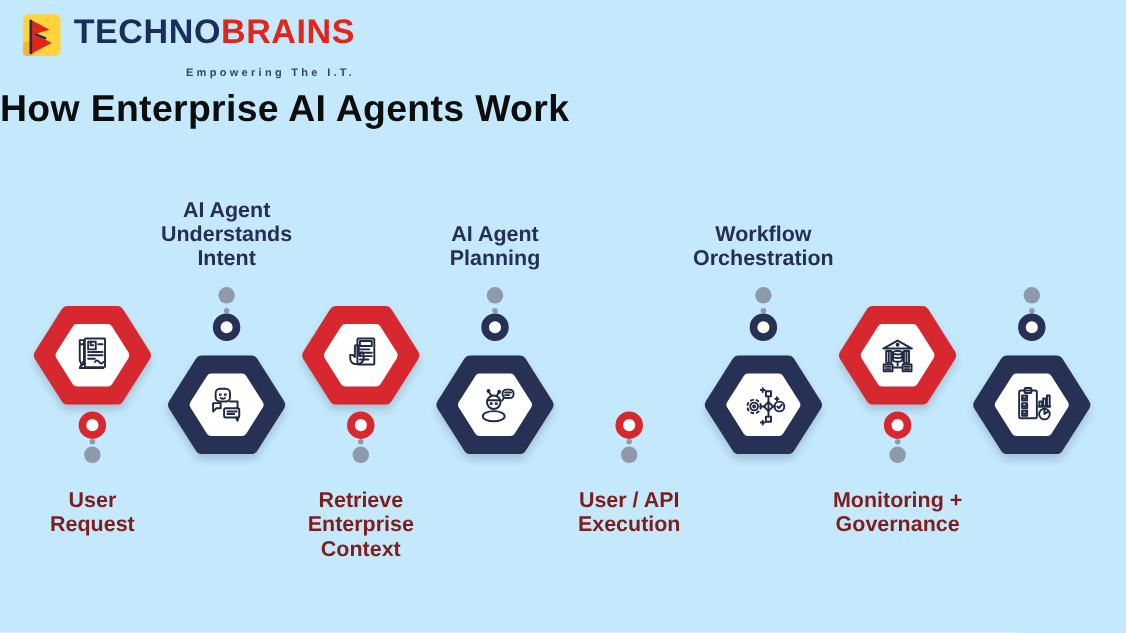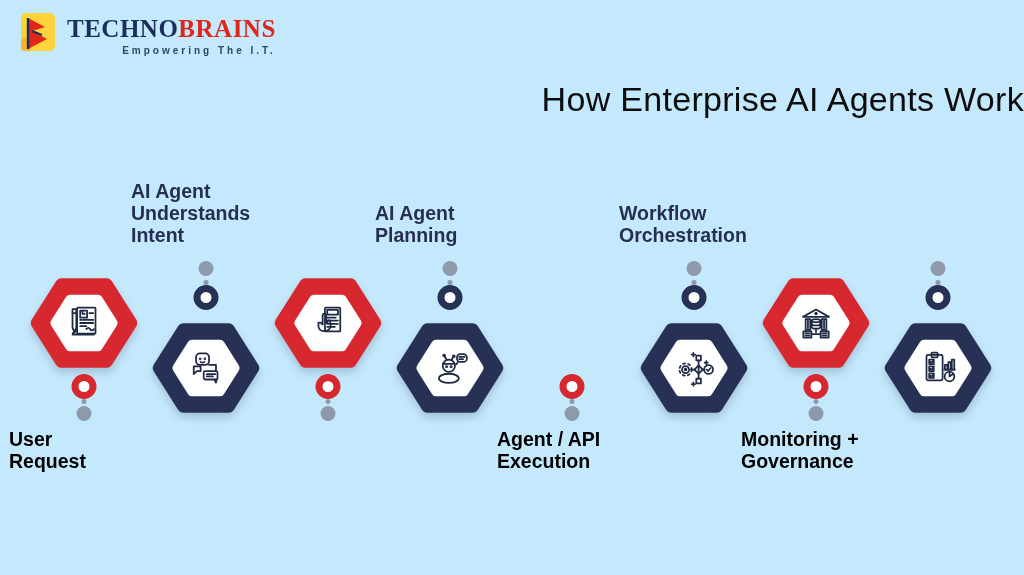--- a/index.html
+++ b/index.html
@@ -3,28 +3,28 @@
 <meta charset="utf-8">
 <style>
   html,body{margin:0;padding:0;}
   body{font-family:"Liberation Sans","DejaVu Sans",sans-serif;}
   #canvas{position:relative;width:1024px;height:575px;background:#C5E9FC;overflow:hidden;}
 
   
   .logo{position:absolute;left:18px;top:10px;display:flex;align-items:flex-start;gap:9px;}
   .logo-mark{width:40px;height:46px;}
   .logo-textwrap{display:flex;flex-direction:column;align-items:flex-end;padding-top:6px;}
-  .wordmark{font-size:25px;font-weight:800;letter-spacing:.5px;line-height:25px;white-space:nowrap;font-family:Liberation Serif, serif;}
+  .wordmark{font-size:31px;font-weight:800;letter-spacing:.5px;line-height:25px;white-space:nowrap;}
   .wordmark .navy-part{color:#1B2D5B;}
   .wordmark .red-part{color:#E1251B;}
-  .tagline{font-size:10px;font-weight:700;letter-spacing:3px;color:#31456B;margin-top:4px;white-space:nowrap;}
+  .tagline{font-size:10px;font-weight:700;letter-spacing:3px;color:#31456B;margin-top:20px;white-space:nowrap;}
 
   
-  .main-title{position:absolute;top:80px;left:0;width:100%;text-align:right;
-    font-size:34px;font-weight:400;color:#0D0D0D;letter-spacing:.3px;}
+  .main-title{position:absolute;top:80px;left:0;width:100%;text-align:left;
+    font-size:34px;font-weight:700;color:#0D0D0D;letter-spacing:.3px;}
 
   
   .col{position:absolute;top:170px;width:150px;height:340px;}
   .hex{position:absolute;left:19px;width:112px;height:96px;}
   .hex svg.hexframe{position:absolute;left:0;top:0;filter:drop-shadow(0 5px 4px rgba(25,40,70,.20));}
   .red-col .hex{top:105px;}
   .navy-col .hex{top:150px;}
   .hex-red polygon.outer{fill:#D7282F;stroke:#D7282F;}
   .hex-navy polygon.outer{fill:#273055;stroke:#273055;}
   .hexframe polygon{stroke-linejoin:round;}
@@ -39,23 +39,23 @@
   .ring.navy{border-color:#273055;}
   .dot-s{width:5px;height:5px;background:#8E9AAB;}
   .dot-l{width:15px;height:15px;background:#8E9AAB;}
   .red-col .ring{top:204px;}
   .red-col .dot-s{top:229px;}
   .red-col .dot-l{top:236px;}
   .navy-col .dot-l{top:91px;}
   .navy-col .dot-s{top:110px;}
   .navy-col .ring{top:115px;}
 
-  .step-label{position:absolute;left:0;width:150px;white-space:pre-line;
+  .step-label{position:absolute;left:0;width:150px;text-align:center;white-space:pre-line;
     font-size:19.5px;line-height:22px;font-weight:800;}
-  .red-col .step-label{top:258px;color:#000000;}
+  .red-col .step-label{top:274px;color:#7f1d1d;}
   .navy-col .step-label{bottom:264px;color:#262E52;}
 </style>
 </head>
 <body>
 
 <div id="canvas">
 
   <div class="logo">
     <svg class="logo-mark" viewBox="0 0 40 46">
       <rect x="3" y="3" width="34" height="38" rx="5" fill="#FFD43B"></rect>
@@ -139,20 +139,23 @@
         <rect x="26" y="10" width="20" height="31" rx="1"></rect>
         <rect x="29" y="13" width="14" height="6"></rect>
         <path d="M29 23 h11 M29 27 h14 M29 31 h14 M29 35 h10"></path>
         <path d="M23 20 a2.3 2.3 0 0 1 4.6 0 v10 h1.6 l.7 -3.5 h2.6 l1 5.5 a7.5 7.5 0 0 1 -7.5 8.5 h-2 a6.5 6.5 0 0 1 -6.5 -6.5 v-4.5 h2.8 l2.7 2.5 z"></path>
       </g>
         </svg>
     </div>
     <span class="ring"></span>
     <span class="dot-s"></span>
     <span class="dot-l"></span>
+    <div class="step-label">Retrieve
+Enterprise
+Context</div>
   </div>
 
   <div class="col navy-col" style="left:375px">
     <div class="step-label">AI Agent
 Planning</div>
     <span class="dot-l"></span>
     <span class="dot-s"></span>
     <span class="ring navy"></span>
     <div class="hex hex-navy">
       <svg class="hexframe" width="112" height="96" viewBox="0 0 120 102">
@@ -176,21 +179,21 @@
         <path d="M40.5 22 l-2.2 3.2"></path>
       </g>
         </svg>
     </div>
   </div>
 
   <div class="col red-col" style="left:497px">
     <span class="ring"></span>
     <span class="dot-s"></span>
     <span class="dot-l"></span>
-    <div class="step-label">Agent / API
+    <div class="step-label">User / API
 Execution</div>
   </div>
 
   <div class="col red-col" style="left:741px">
     <div class="hex hex-red">
       <svg class="hexframe" width="112" height="96" viewBox="0 0 120 102">
         <polygon class="outer" points="10,51 36,10 84,10 110,51 84,92 36,92"></polygon>
         <polygon class="inner" points="29,51 45.1,25.6 74.9,25.6 91,51 74.9,76.4 45.1,76.4"></polygon>
       </svg>
       <svg class="hex-icon" viewBox="0 0 60 60">

